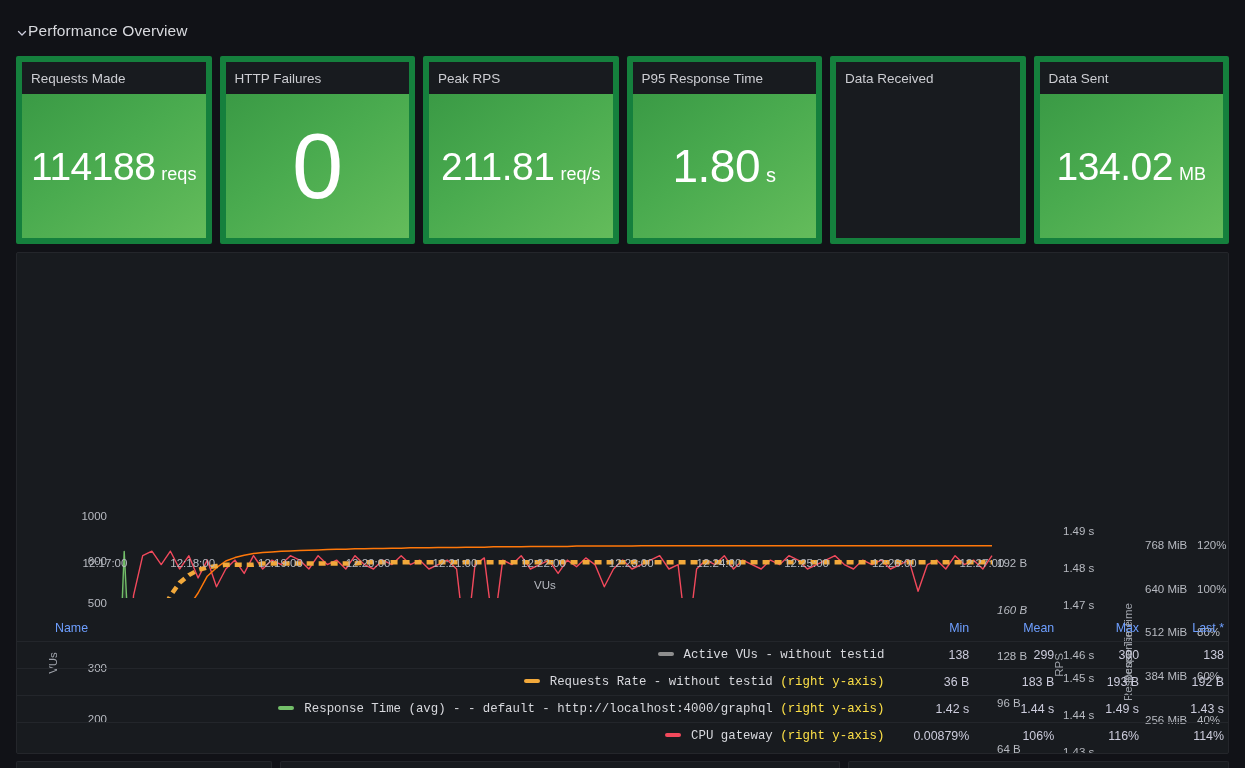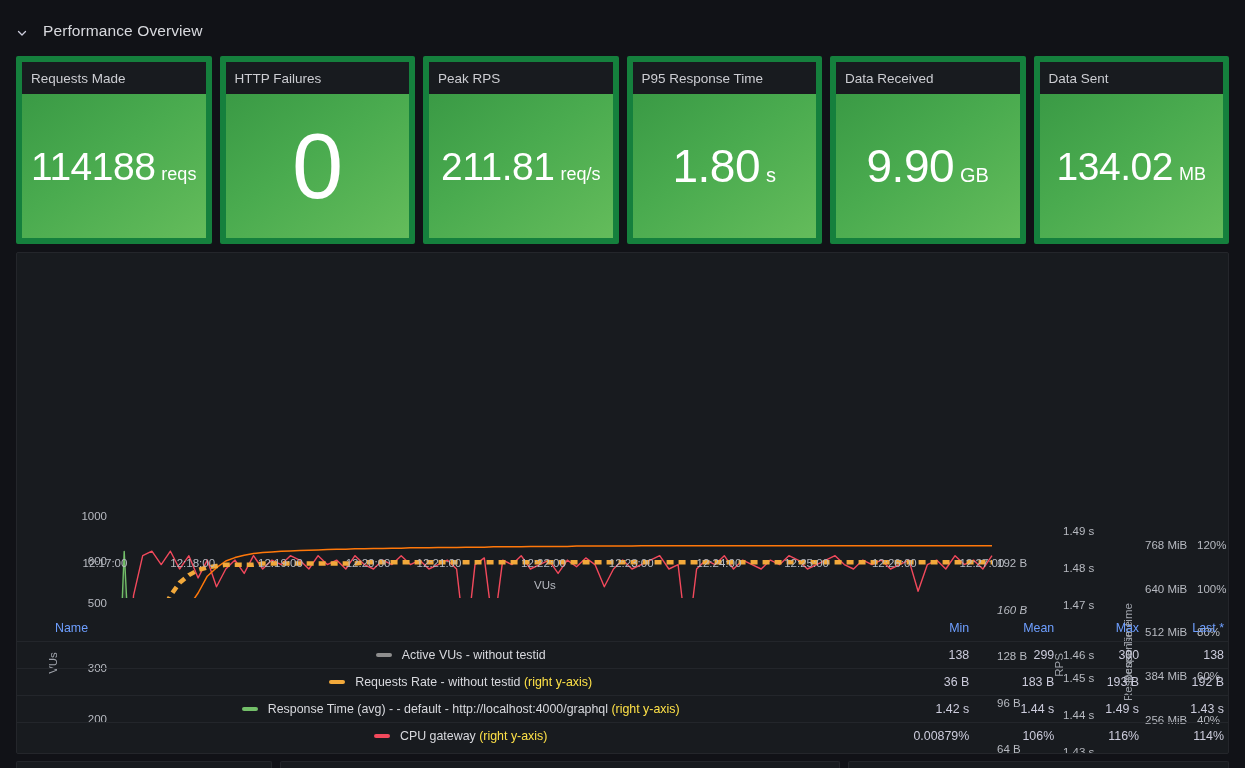--- a/index.html
+++ b/index.html
@@ -7,21 +7,21 @@
     width: 1245px; height: 768px;
     background: #111217;
     font-family: "Liberation Sans", sans-serif;
     overflow: hidden;
   }
   body { position: relative; }
 
   
   .row-header {
     position: absolute; left: 16px; top: 18px;
-    display: flex; align-items: center; gap: 15px;
+    display: flex; align-items: center; gap: 0;
     height: 26px;
   }
   .chevron {
     width: 12px; height: 12px; display: inline-block;
     color: #ccccdc;
   }
   .row-title {
     font-size: 15.5px; color: #d8d9de; letter-spacing: .1px;
   }
 
@@ -129,24 +129,25 @@
     text-align: left; padding-left: 38px;
   }
   table.legend-table td {
     color: #ccccdc;
     padding: 6px 6px;
     text-align: right;
     border-top: 1px solid #23262b;
     white-space: nowrap;
   }
   table.legend-table td.name-col {
-    text-align: center;
+    text-align: right;
     padding-left: 20px;
     color: #d8d9de;
     width: 72%;
+    font-family: Liberation Mono, monospace;
   }
   .swatch {
     display: inline-block;
     width: 16px; height: 4px;
     border-radius: 2px;
     vertical-align: middle;
     margin-right: 10px;
     margin-bottom: 2px;
   }
   .axis-note { color: #fde047; }
@@ -205,26 +206,20 @@
       <div class="stat-header">P95 Response Time</div>
       <div class="stat-body sz-med">
         <div class="stat-value-wrap">
           <span class="stat-number">1.80</span>
           <span class="stat-unit">s</span>
         </div>
       </div>
     </div>
     <div class="stat-panel">
       <div class="stat-header">Data Received</div>
-      <div class="stat-body sz-med">
-        <div class="stat-value-wrap">
-          <span class="stat-number">9.90</span>
-          <span class="stat-unit">GB</span>
-        </div>
-      </div>
     </div>
     <div class="stat-panel">
       <div class="stat-header">Data Sent</div>
       <div class="stat-body sz-normal">
         <div class="stat-value-wrap">
           <span class="stat-number">134.02</span>
           <span class="stat-unit">MB</span>
         </div>
       </div>
     </div>
@@ -269,21 +264,21 @@
       <div class="tick" style="left: 1180px; top: 460.6px;">40%</div>
       <div class="tick" style="left: 1180px; top: 416.9px;">60%</div>
       <div class="tick" style="left: 1180px; top: 373.2px;">80%</div>
       <div class="tick" style="left: 1180px; top: 329.5px;">100%</div>
       <div class="tick" style="left: 1180px; top: 285.8px;">120%</div>
       <div class="axis-label-v" style="left: 1105px; top: 430px; transform: rotate(-90deg);">Response Time</div>
       <div class="xtick" style="left: 88px;">12:17:00</div>
       <div class="xtick" style="left: 175.7px;">12:18:00</div>
       <div class="xtick" style="left: 263.4px;">12:19:00</div>
       <div class="xtick" style="left: 351.1px;">12:20:00</div>
-      <div class="xtick" style="left: 422px;">12:21:00</div>
+      <div class="xtick" style="left: 438px;">12:21:00</div>
       <div class="xtick" style="left: 526.5px;">12:22:00</div>
       <div class="xtick" style="left: 614.2px;">12:23:00</div>
       <div class="xtick" style="left: 701.9px;">12:24:00</div>
       <div class="xtick" style="left: 789.6px;">12:25:00</div>
       <div class="xtick" style="left: 877.3px;">12:26:00</div>
       <div class="xtick" style="left: 965px;">12:27:00</div>
       <div class="xaxis-title">VUs</div>
     </div>
 
   <div class="legend">

